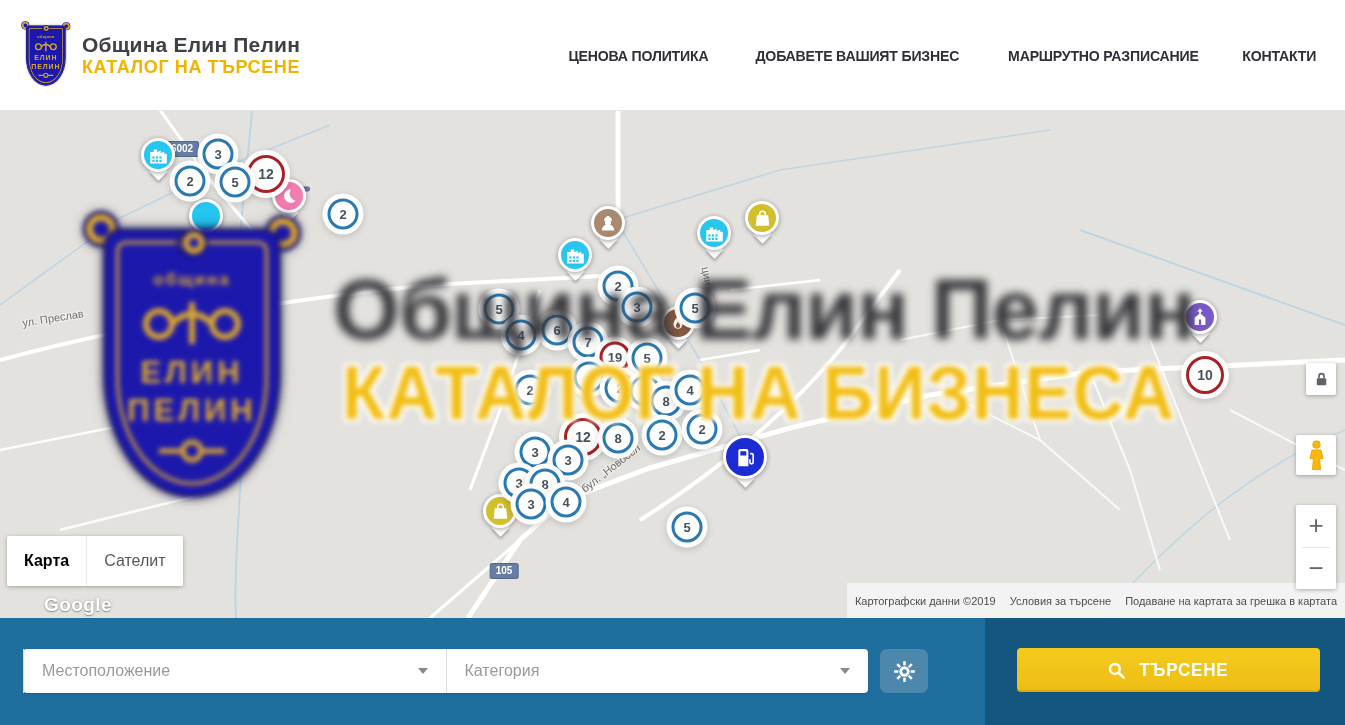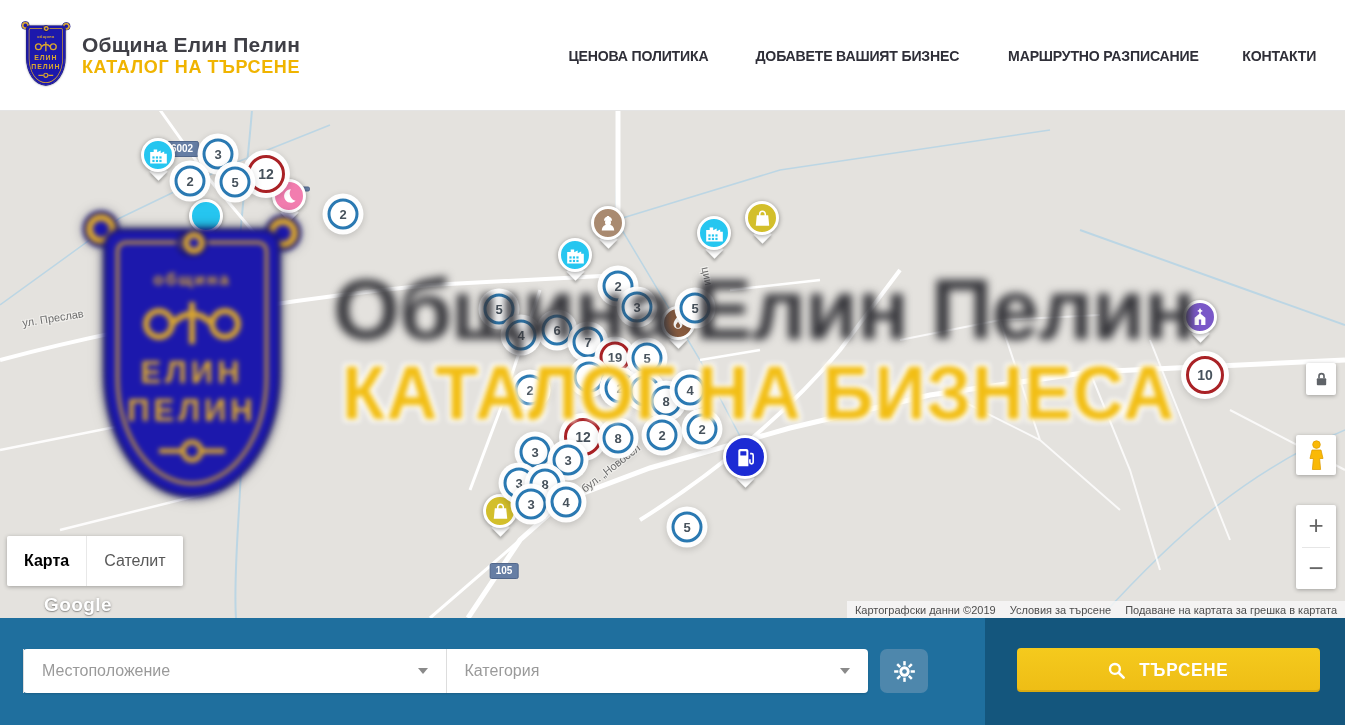--- a/index.html
+++ b/index.html
@@ -70,21 +70,21 @@
                  text-shadow:-3px -3px 0 #fff,3px -3px 0 #fff,-3px 3px 0 #fff,3px 3px 0 #fff,0 -3px 0 #fff,0 3px 0 #fff,-3px 0 0 #fff,3px 0 0 #fff; }
 
   
   .maptype { position:absolute; left:7px; bottom:32px; z-index:20; display:flex;
              box-shadow:0 1px 4px rgba(0,0,0,0.3); border-radius:2px; overflow:hidden; height:50px; }
   .maptype .mt-btn { background:#fff; padding:0 17px; display:flex; align-items:center; font-size:16px; cursor:pointer; }
   .maptype .mt-btn.active { font-weight:700; color:#000; }
   .maptype .mt-btn.inactive { color:#585858; border-left:1px solid #e8e8e8; }
   .google-logo { position:absolute; left:6px; bottom:2px; z-index:20; font-size:19px; font-weight:700; color:#fff;
                  letter-spacing:0.4px; text-shadow:0 1px 1px rgba(0,0,0,0.3), 0 0 3px rgba(0,0,0,0.25); cursor:pointer;margin-left:38px; }
-  .attribution { position:absolute; right:0; bottom:0; z-index:20; height:17px; background:rgba(248,248,248,0.8);
+  .attribution { position:absolute; right:0; bottom:0; z-index:20; height:35px; background:rgba(248,248,248,0.8);
                  display:flex; align-items:center; gap:14px; padding:0 8px; font-size:11px; color:#4d4d4d; }
   .attribution .attr-link { cursor:pointer; }
   .lock-btn { position:absolute; right:9px; top:253px; z-index:20; width:30px; height:32px; background:#fff;
               border-radius:2px; box-shadow:0 1px 4px rgba(0,0,0,0.3); display:flex; align-items:center; justify-content:center; cursor:pointer; }
   .pegman-btn { position:absolute; right:9px; top:325px; z-index:20; width:40px; height:40px; background:#fff;
                 border-radius:2px; box-shadow:0 1px 4px rgba(0,0,0,0.3); display:flex; align-items:center; justify-content:center; cursor:grab; }
   .zoom-ctrl { position:absolute; right:9px; top:395px; z-index:20; width:40px; height:84px; background:#fff;
                border-radius:2px; box-shadow:0 1px 4px rgba(0,0,0,0.3); display:flex; flex-direction:column; }
   .zoom-btn { flex:1; display:flex; align-items:center; justify-content:center; font-size:26px; color:#666; cursor:pointer; font-weight:400; }
   .zoom-divider { height:1px; background:#e6e6e6; margin:0 6px; }

